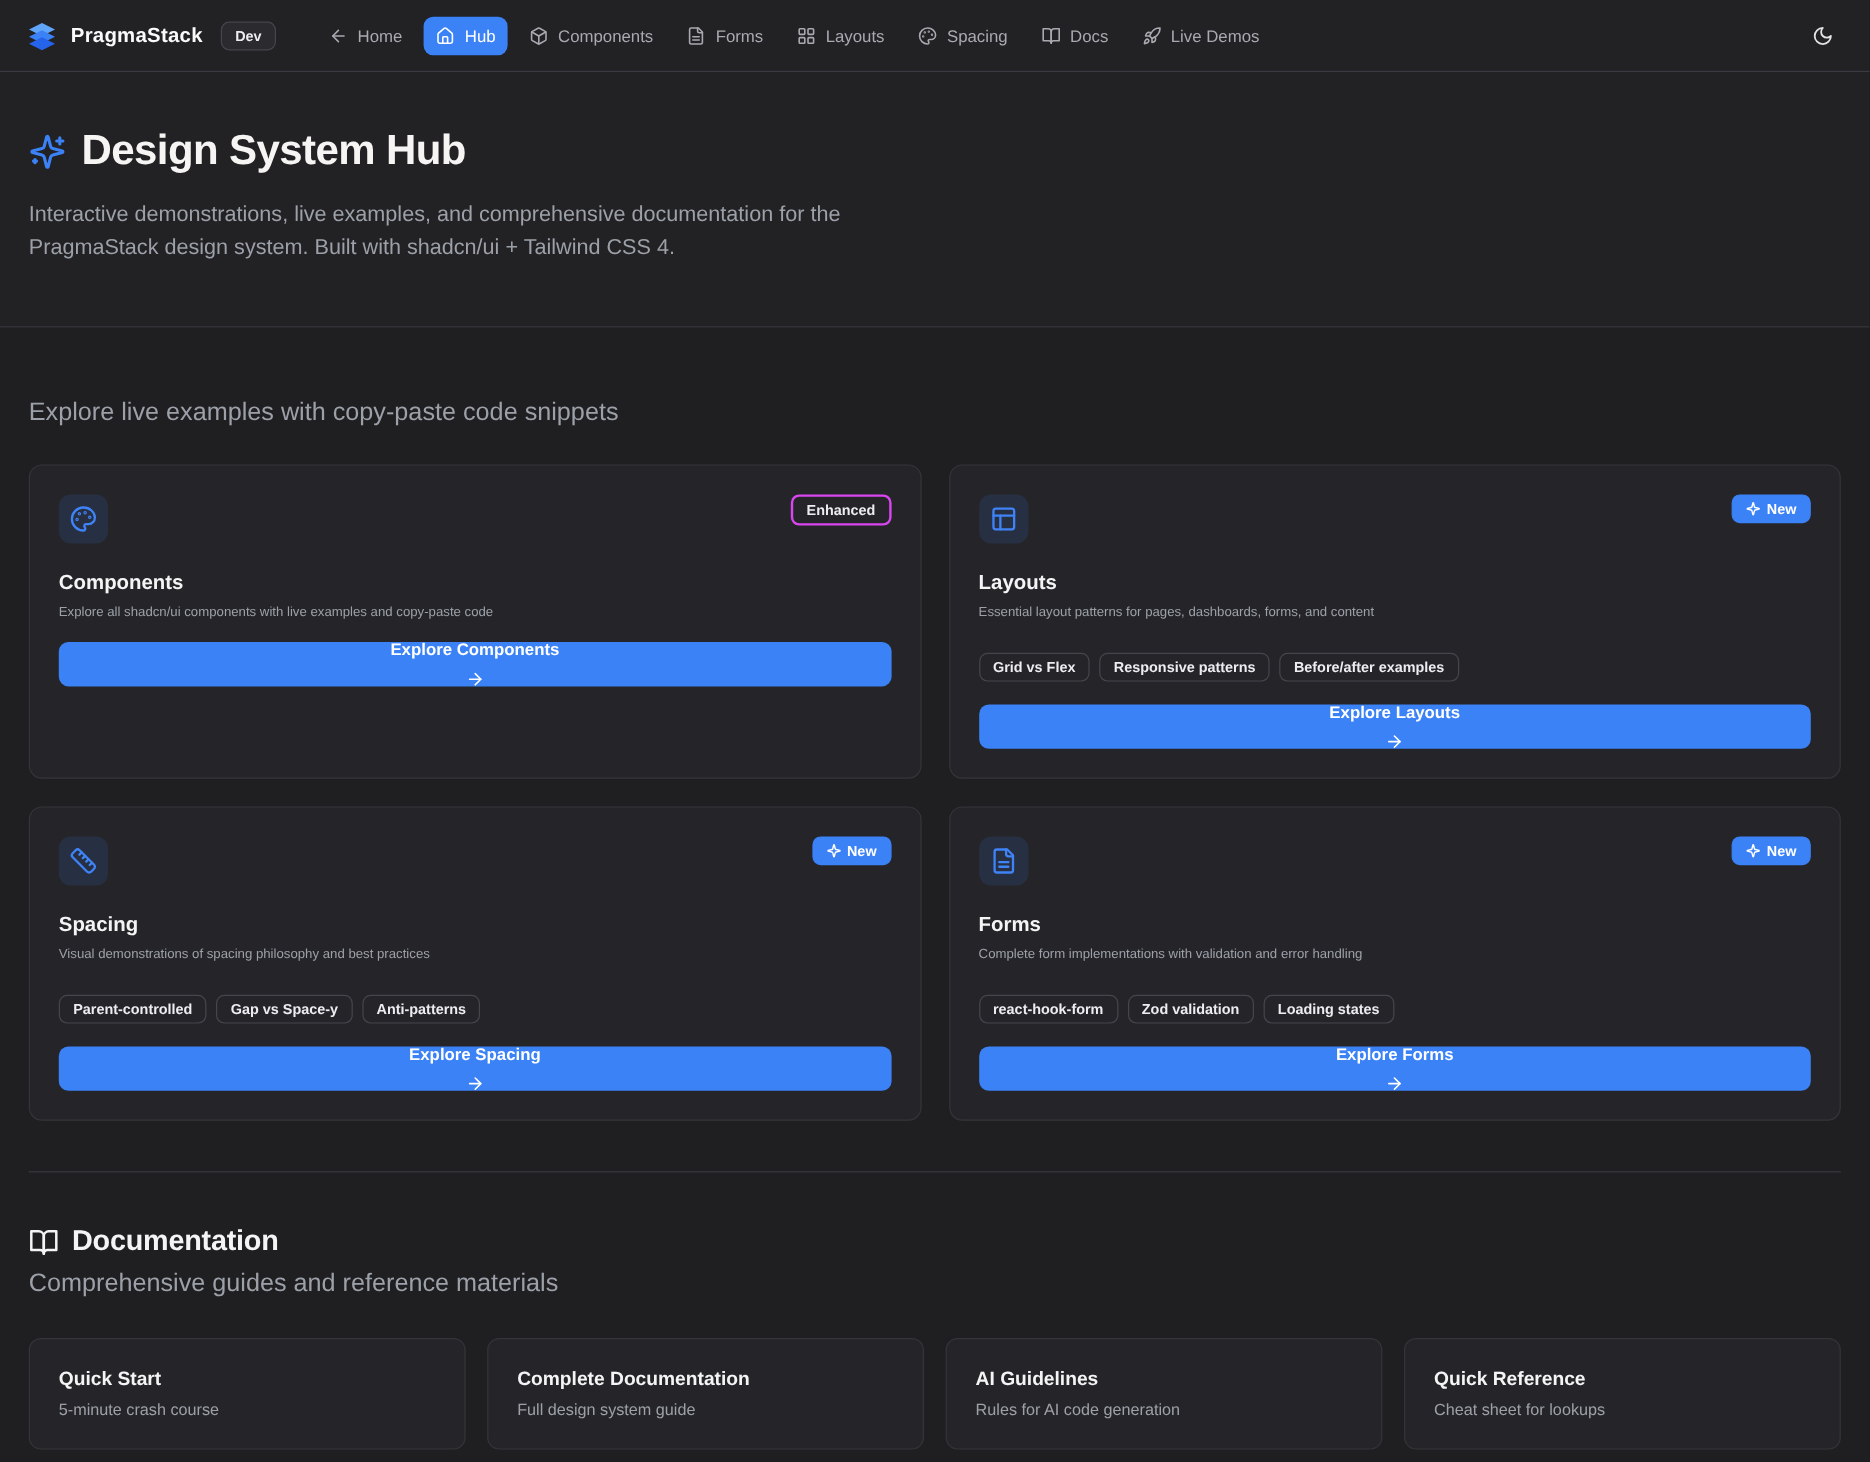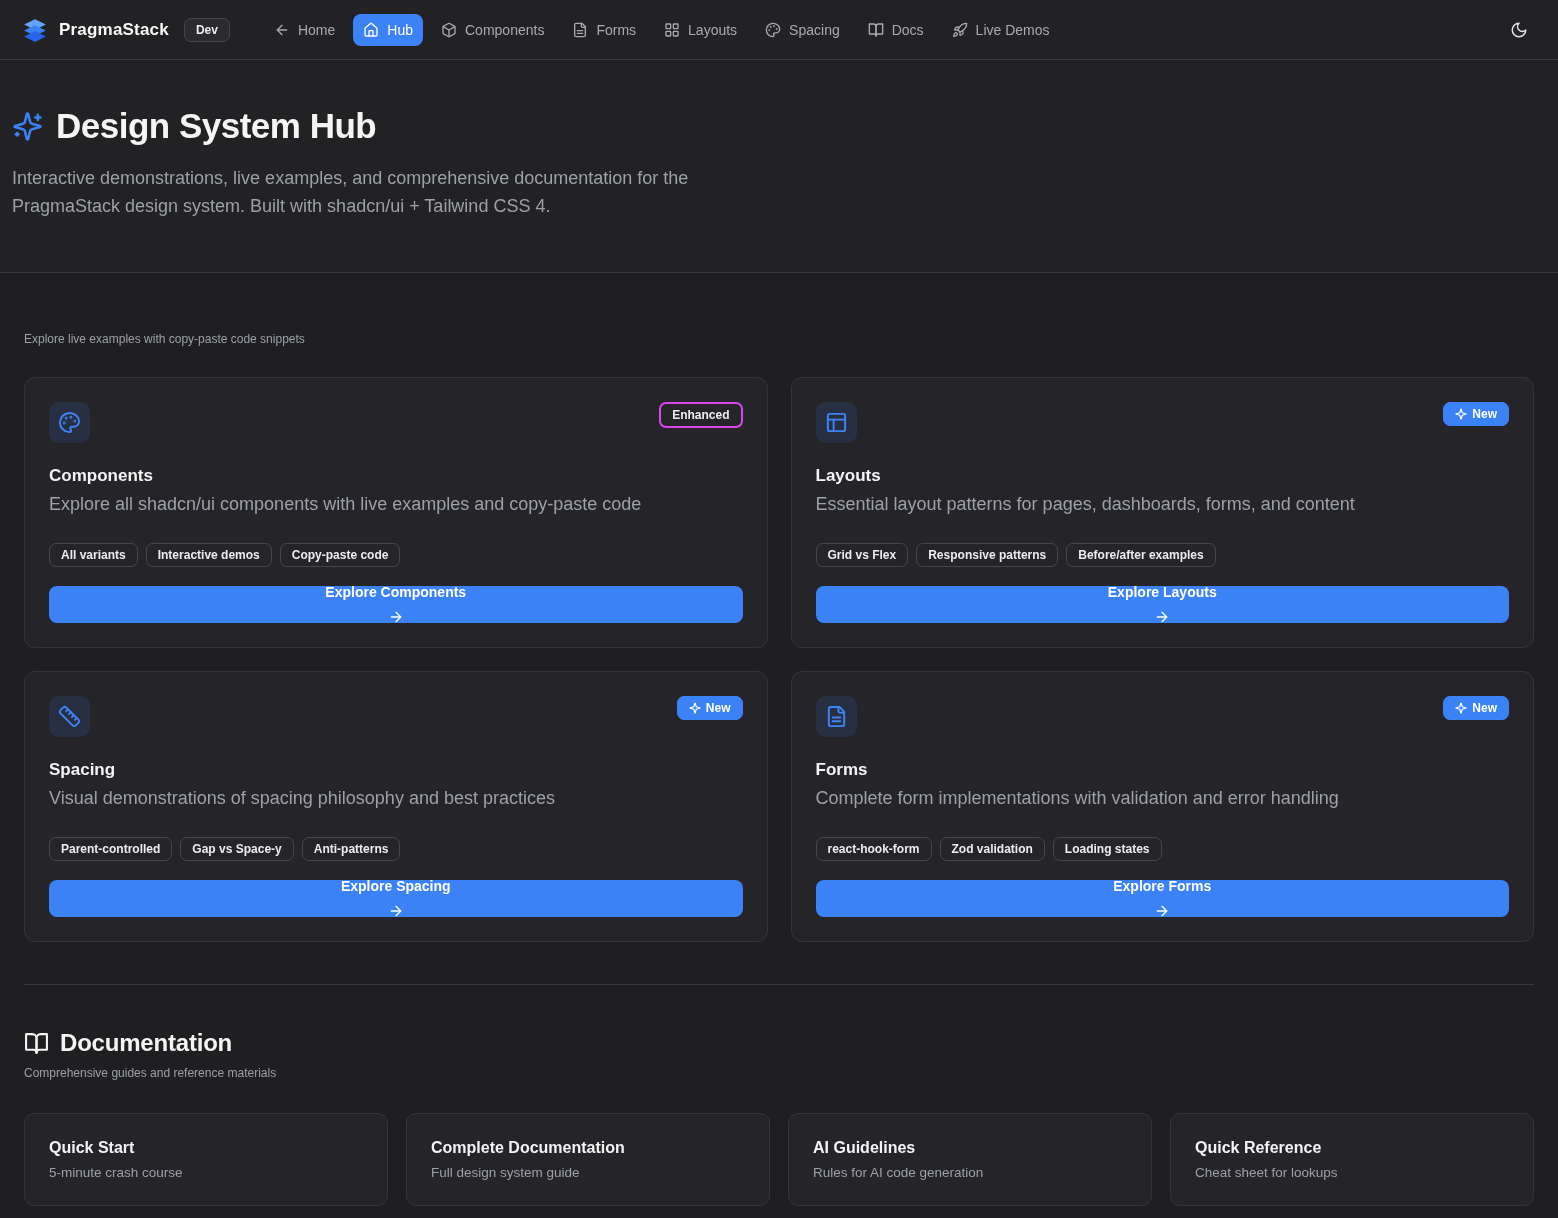--- a/index.html
+++ b/index.html
@@ -41,36 +41,36 @@
   .theme-toggle {
     margin-left: auto;
     background: transparent; border: none; cursor: pointer;
     color: #e4e4e7; padding: 8px; border-radius: 8px;
   }
 
   
   .hero {
     background: #222225;
     border-bottom: 1px solid #3a3a41;
-    padding: 46px 24px 52px 12px;
+    padding: 46px 24px 52px 24px;
   }
   .hero-title-row { display: flex; align-items: center; gap: 13px; }
   .hero-title { font-size: 35px; font-weight: bold; color: #f6f5f3; letter-spacing: -0.5px; }
   .hero-subtitle {
     margin-top: 18px;
     font-size: 18px; line-height: 28px; color: #9ca0a8;
     max-width: 745px;
   }
 
   
   .content { padding: 0 24px 22px 24px; background: #1f1f22; }
   .section-head { padding-top: 50px; }
   .section-title-row { display: flex; align-items: center; gap: 11px; }
   .section-title { font-size: 24px; font-weight: bold; color: #f4f4f5; letter-spacing: -0.2px; }
-  .section-sub { margin-top: 9px; font-size: 12px; color: #9ca0a8; }
+  .section-sub { margin-top: 9px; font-size: 21px; color: #9ca0a8; }
 
   
   .demo-grid {
     margin-top: 31px;
     display: grid;
     grid-template-columns: 1fr 1fr;
     gap: 23px;
   }
   .demo-card {
     background: #252529;
@@ -91,21 +91,21 @@
     padding: 4px 11px; border-radius: 7px;
     display: flex; align-items: center; gap: 5px;
   }
   .badge-new {
     font-size: 12px; font-weight: bold; color: #ffffff;
     background: #3b82f6; border: 1px solid #3b82f6;
     padding: 4px 11px; border-radius: 7px;
     display: flex; align-items: center; gap: 5px;
   }
   .demo-card-title { margin-top: 23px; font-size: 17px; font-weight: bold; color: #f4f4f5; }
-  .demo-card-desc { margin-top: 8px; font-size: 18px; color: #9ca0a8; }
+  .demo-card-desc { margin-top: 8px; font-size: 11px; color: #9ca0a8; }
   .tag-row { margin-top: 28px; display: flex; gap: 8px; }
   .tag {
     font-size: 12px; font-weight: bold; color: #ededf0;
     border: 1px solid #45454d;
     padding: 4px 11px; border-radius: 7px;
   }
   .explore-btn {
     margin-top: 19px;
     width: 100%; height: 37px;
     background: #3b82f6; color: #ffffff;
@@ -280,25 +280,20 @@
               <circle cx="17.5" cy="10.5" r=".5"></circle>
               <circle cx="8.5" cy="7.5" r=".5"></circle>
               <circle cx="6.5" cy="12.5" r=".5"></circle>
               <path d="M12 2C6.5 2 2 6.5 2 12s4.5 10 10 10c.93 0 1.65-.75 1.65-1.69 0-.44-.18-.84-.44-1.13-.29-.28-.44-.65-.44-1.12a1.64 1.64 0 0 1 1.67-1.67h2c3.05 0 5.55-2.5 5.55-5.55C21.97 6.01 17.46 2 12 2z"></path>
             </svg>
         </div>
         <span class="badge-outline">Enhanced</span>
       </div>
       <h3 class="demo-card-title">Components</h3>
       <p class="demo-card-desc">Explore all shadcn/ui components with live examples and copy-paste code</p>
-      <div class="tag-row">
-        <span class="tag">All variants</span>
-        <span class="tag">Interactive demos</span>
-        <span class="tag">Copy-paste code</span>
-      </div>
       <button class="explore-btn">
         <span>Explore Components</span>
         <span>
           <svg width="16" height="16" viewBox="0 0 24 24" fill="none" stroke="currentColor" stroke-width="2" stroke-linecap="round" stroke-linejoin="round">
               <path d="M5 12h14"></path>
               <path d="m12 5 7 7-7 7"></path>
             </svg>
         </span>
       </button>
     </div>

